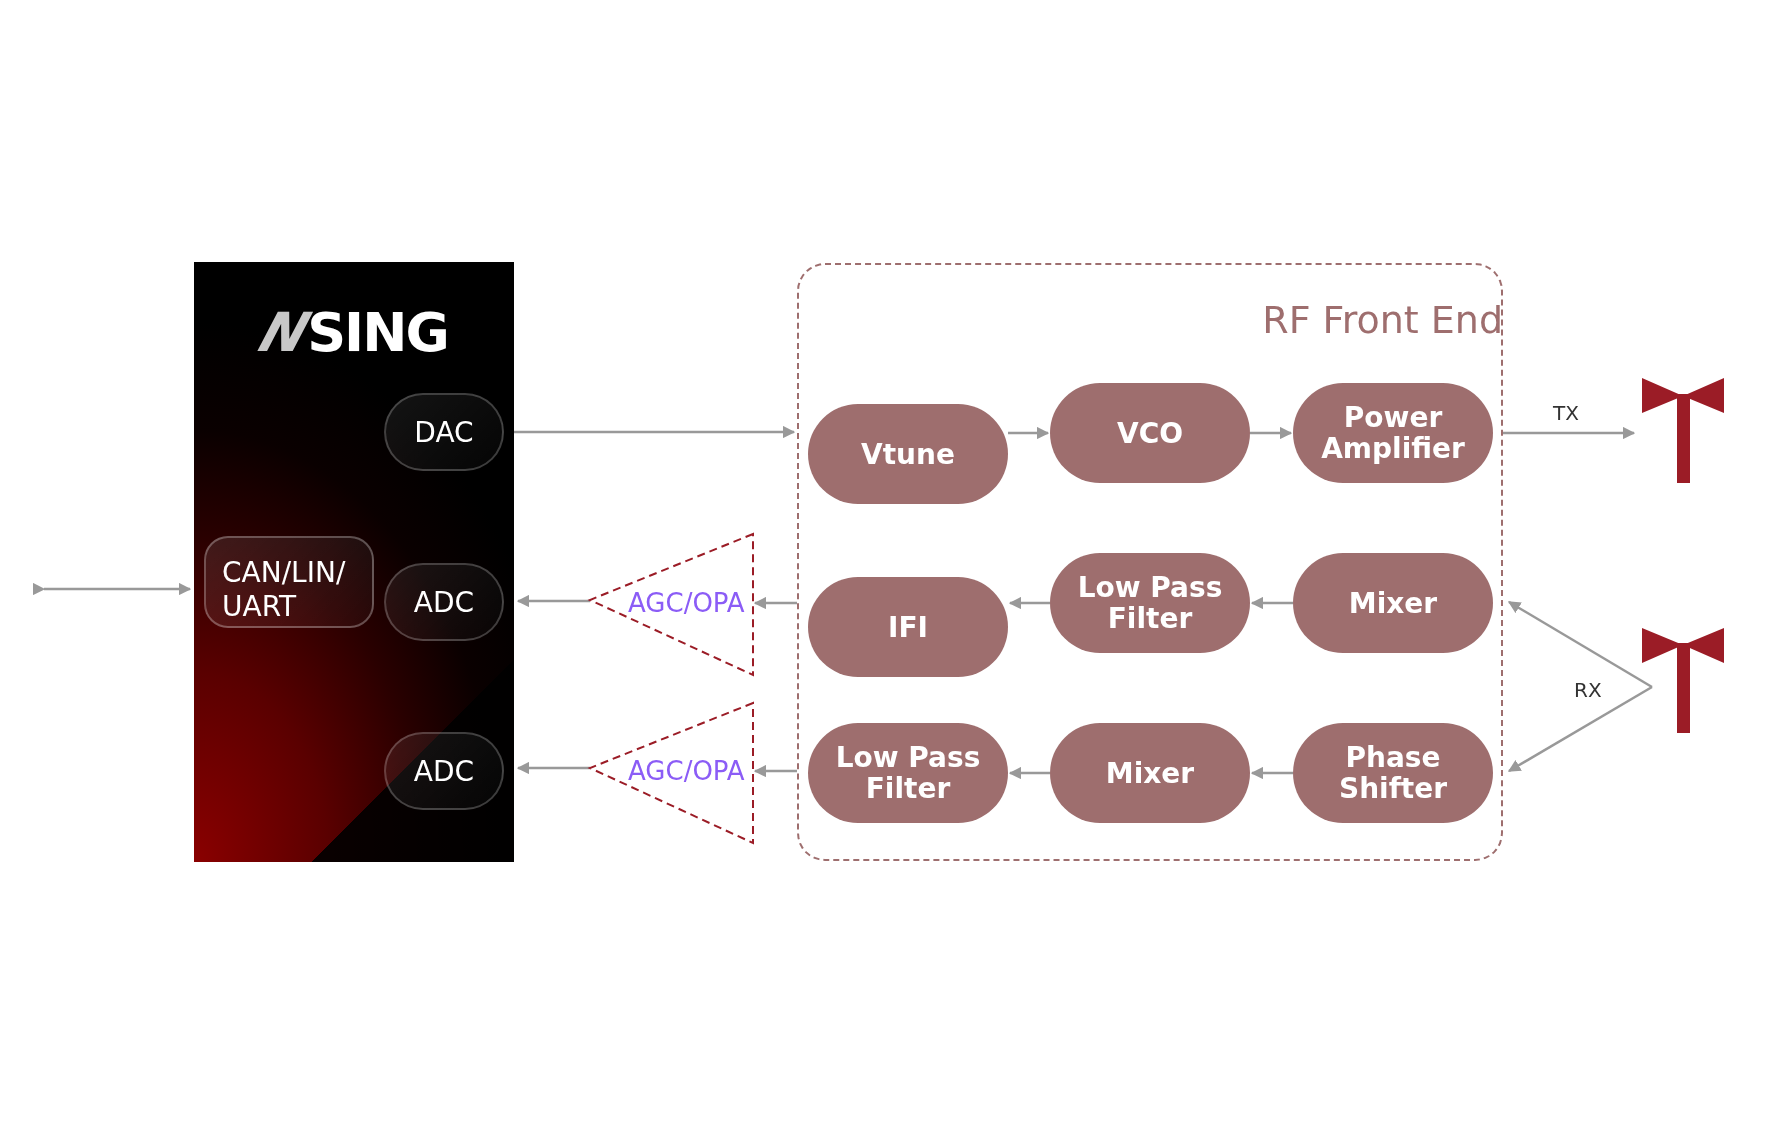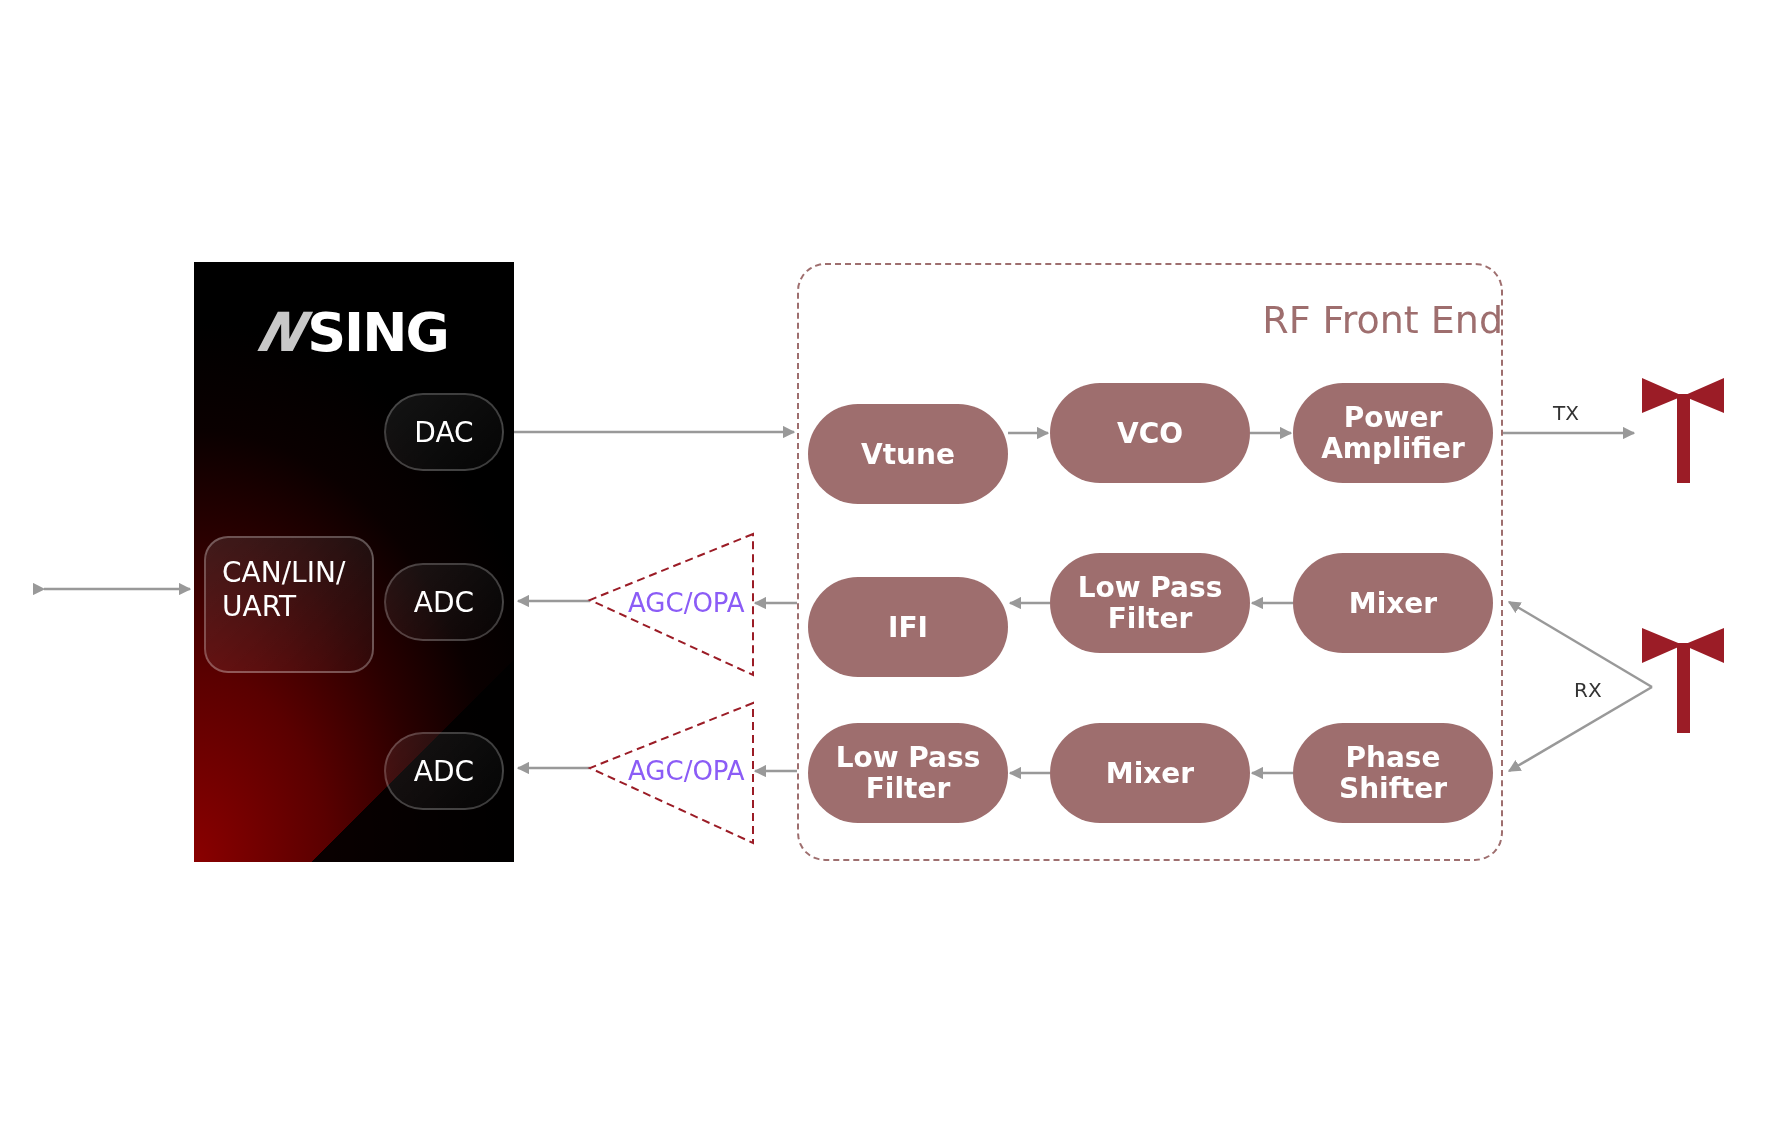--- a/index.html
+++ b/index.html
@@ -21,21 +21,21 @@
       color: #ffffff; display: flex; align-items: center; line-height: 1;
     }
     .logo .n { color: #c8c8c8; font-style: italic; margin-right: 2px; transform: skewX(-18deg); display: inline-block; }
     .mcu-pill {
       border-radius: 40px; border: 2px solid rgba(255,255,255,0.22);
       color: #ffffff; font-size: 28px; display: flex; align-items: center; justify-content: center;
       box-sizing: border-box;
       background: linear-gradient(135deg, rgba(255,255,255,0.08), rgba(255,255,255,0.02));
     }
     .mcu-if {
-      left: 204px; top: 536px; width: 170px; height: 137px; border-radius: 24px;
+      left: 204px; top: 536px; width: 170px; height: 92px; border-radius: 24px;
       border: 2px solid rgba(255,255,255,0.28); box-sizing: border-box;
       color: #ffffff; font-size: 28px; line-height: 34px; padding: 18px 0 0 16px;
       background: linear-gradient(135deg, rgba(255,255,255,0.10), rgba(255,255,255,0.03));
     }
 
     
     .rf-box {
       left: 797px; top: 263px; width: 706px; height: 598px;
       border: 2px dashed #9e6e6e; border-radius: 28px; box-sizing: border-box;
     }

